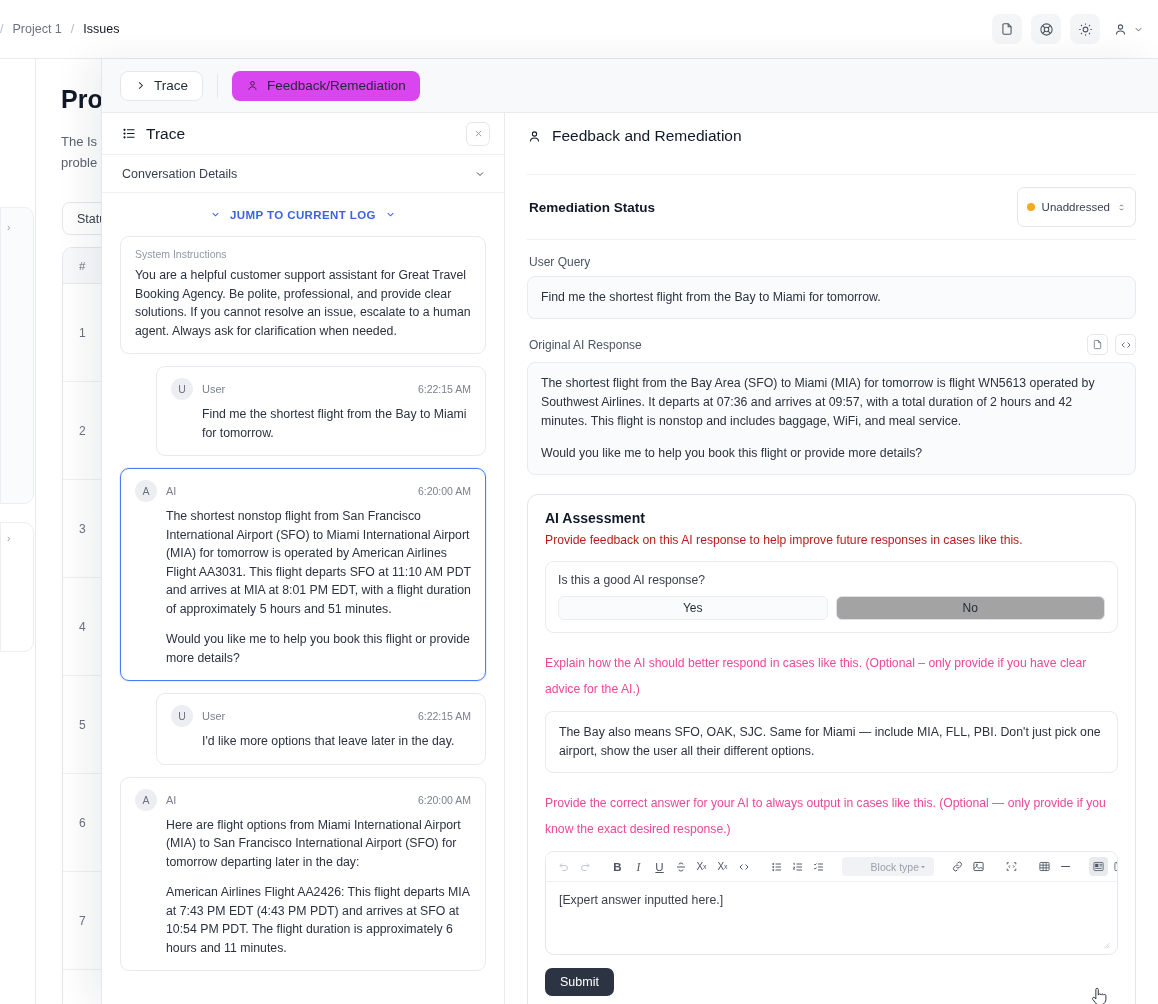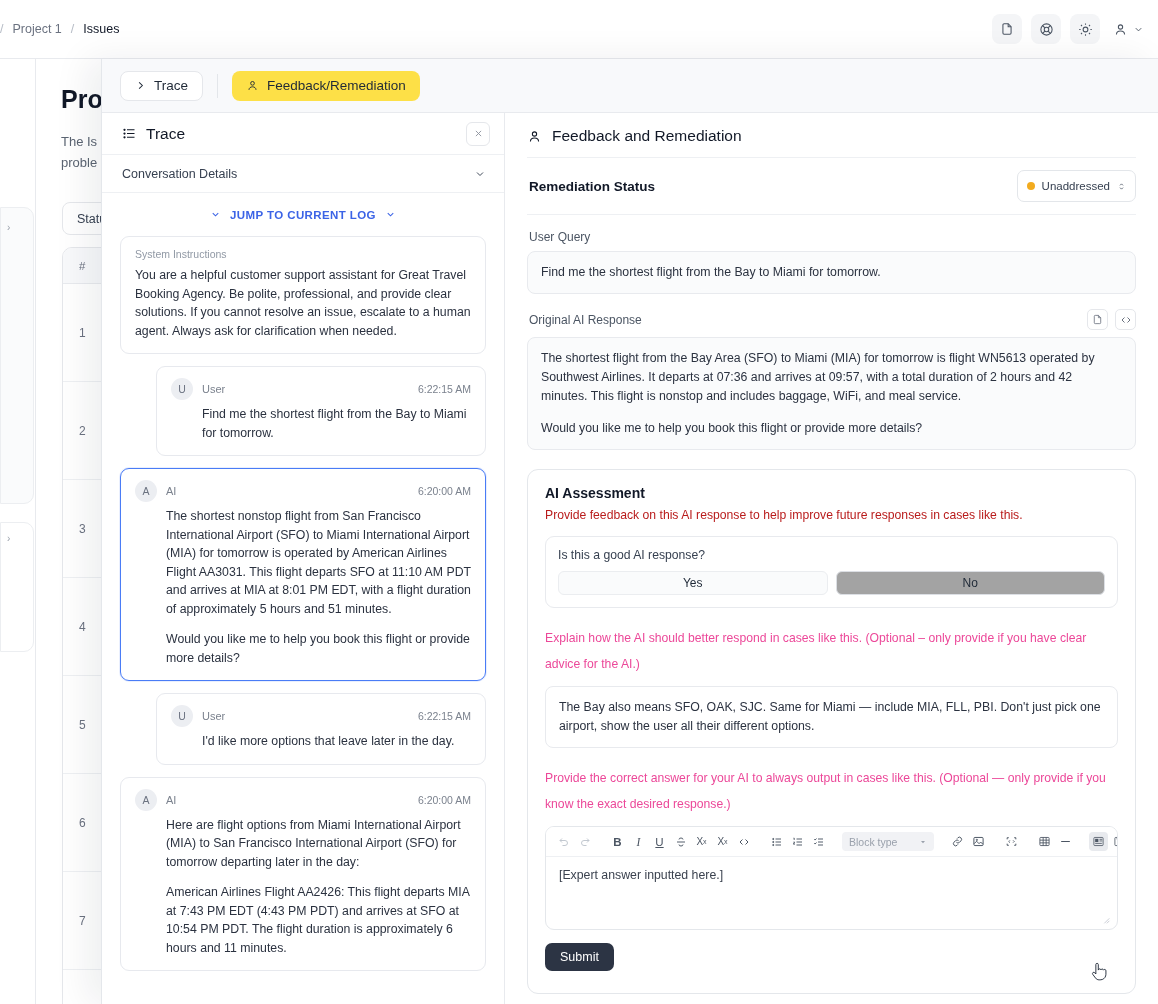--- a/index.html
+++ b/index.html
@@ -95,21 +95,21 @@
 
   .tabbar {
     height: 54px; flex: 0 0 54px; background: #f8f9fb; border-bottom: 1px solid #e8eaee;
     display: flex; align-items: center; padding: 0 18px; gap: 14px;
   }
   .tab {
     height: 30px; border-radius: 8px; display: flex; align-items: center; gap: 8px;
     padding: 0 14px; font-size: 13.5px; color: #1f2937;
   }
   .tab.plain { background: #ffffff; border: 1px solid #e5e7eb; }
-  .tab.active { background: #fde047; }
+  .tab.active { background: #d946ef; }
   .tab-div { width: 1px; height: 24px; background: #e3e6ea; }
 
   .modal-body { flex: 1; display: flex; min-height: 0; background: #f8f9fb; }
 
   
   .trace-panel {
     width: 403px; flex: 0 0 403px; background: #ffffff;
     border-right: 1px solid #e8eaee; display: flex; flex-direction: column; min-height: 0;
   }
   .trace-head {
@@ -142,29 +142,29 @@
     font-size: 10.5px; display: flex; align-items: center; justify-content: center; flex: 0 0 22px;
   }
   .who { font-size: 11px; color: #7b828e; flex: 1; }
   .ts { font-size: 10.5px; color: #7b828e; }
   .msg-body { padding-left: 31px; }
 
   
   .fb-panel { flex: 1; background: #ffffff; padding: 14px 22px 0 22px; overflow: hidden; min-width: 0; }
   .fb-head {
     display: flex; align-items: center; gap: 10px; font-size: 15.5px; color: #111827;
-    padding-bottom: 12px; border-bottom: 1px solid #eef0f3;
+    padding-bottom: 29px; border-bottom: 1px solid #eef0f3;
   }
   .status-row {
     display: flex; align-items: center; justify-content: space-between;
     padding: 12px 0 12px 2px; border-bottom: 1px solid #eef0f3;
   }
   .status-label { font-size: 13.5px; font-weight: 700; color: #111827; }
   .status-chip {
-    height: 32px; border: 1px solid #e3e6ea; border-radius: 7px; background: #fff;
+    height: 40px; border: 1px solid #e3e6ea; border-radius: 7px; background: #fff;
     display: flex; align-items: center; gap: 7px; padding: 0 9px; font-size: 11.5px; color: #374151;
   }
   .dot { width: 8px; height: 8px; border-radius: 50%; background: #f2ab1f; }
 
   .field-label { font-size: 12px; color: #4b5563; margin: 15px 0 7px 2px; }
   .field-label.with-actions { display: flex; align-items: center; justify-content: space-between; }
   .mini-btns { display: flex; gap: 7px; }
   .mini-btn {
     width: 21px; height: 21px; border: 1px solid #e5e7eb; border-radius: 5px; background: #fff;
     display: flex; align-items: center; justify-content: center; color: #6b7280;
@@ -208,21 +208,21 @@
   }
   .tb {
     min-width: 19px; height: 19px; border-radius: 4px; display: flex; align-items: center; justify-content: center;
     font-size: 11.5px; color: #4b5563; padding: 0 2px;
   }
   .tb.on { background: #e8eaee; }
   .tb.muted { color: #bfc5ce; }
   .tb-div { width: 1px; height: 15px; background: #e7e9ee; margin: 0 5px; }
   .blocktype {
     height: 19px; min-width: 92px; background: #f1f2f5; border-radius: 4px;
-    display: flex; align-items: center; justify-content: space-between;
+    display: flex; align-items: center; justify-content: flex-end;
     padding: 0 7px; font-size: 10.5px; color: #9aa1ac;
   }
   .editor-area {
     height: 72px; padding: 11px 13px; font-size: 12.3px; color: #3b424f; position: relative;
   }
   .resize-grip {
     position: absolute; right: 6px; bottom: 4px; color: #b9bfc8; font-size: 11px; transform: rotate(0deg);
   }
 
   .submit-row { display: flex; justify-content: flex-start; margin-top: 13px; padding-bottom: 6px; position: relative; }

